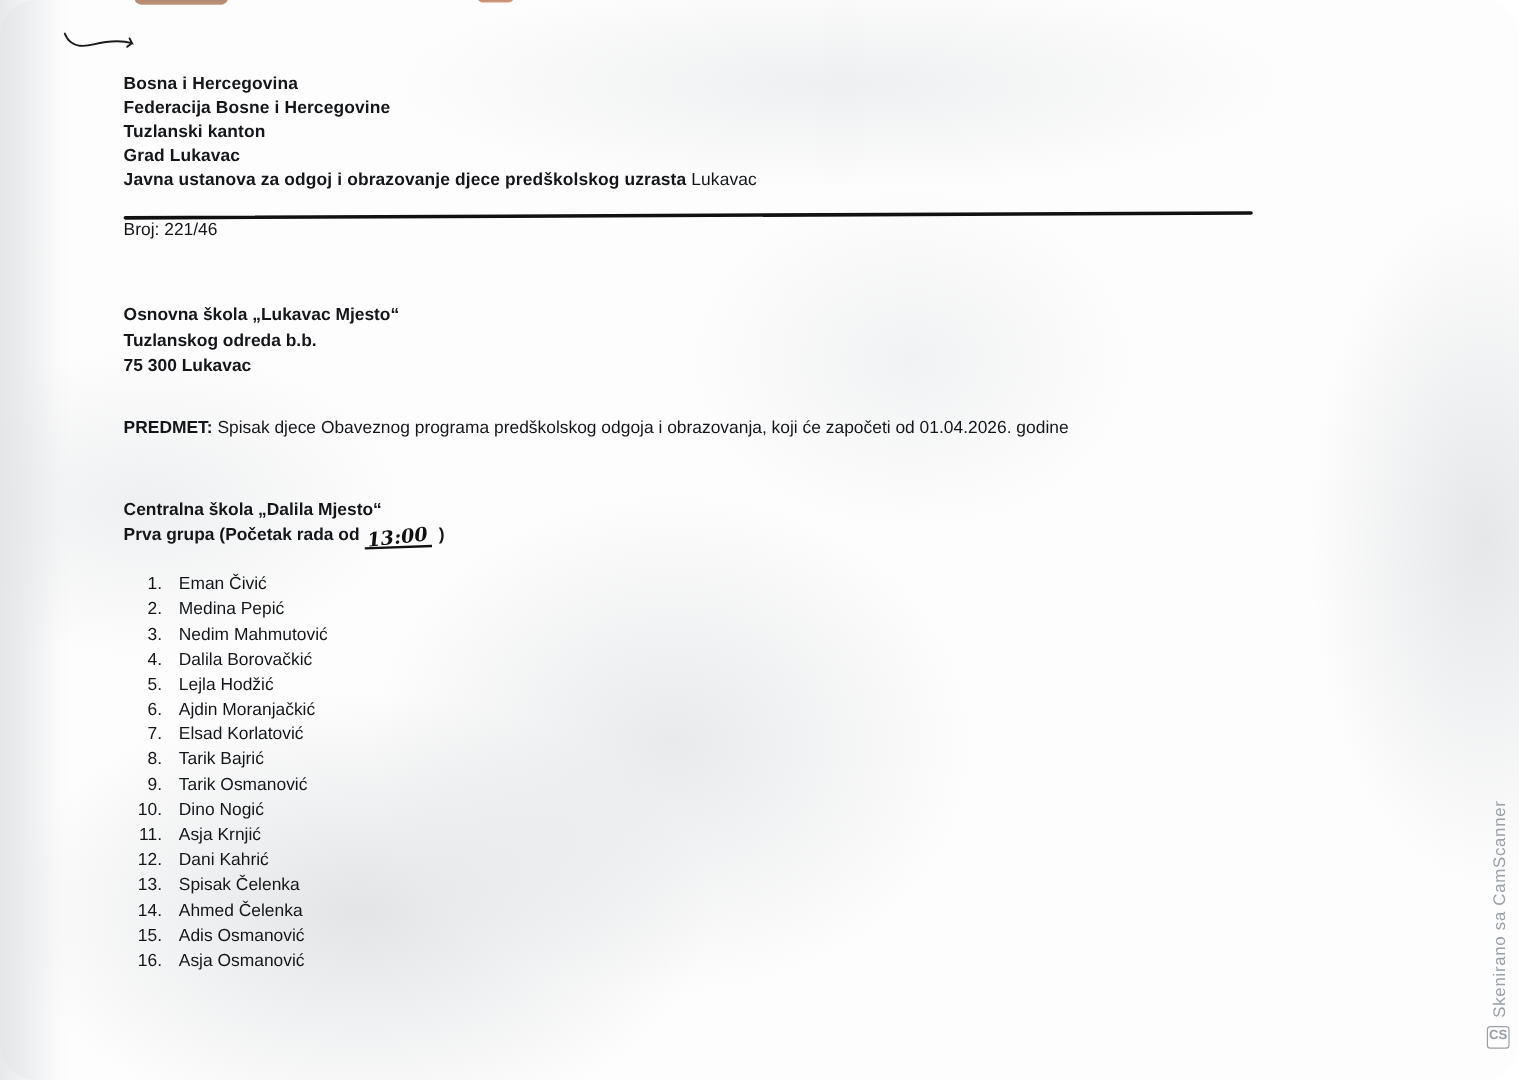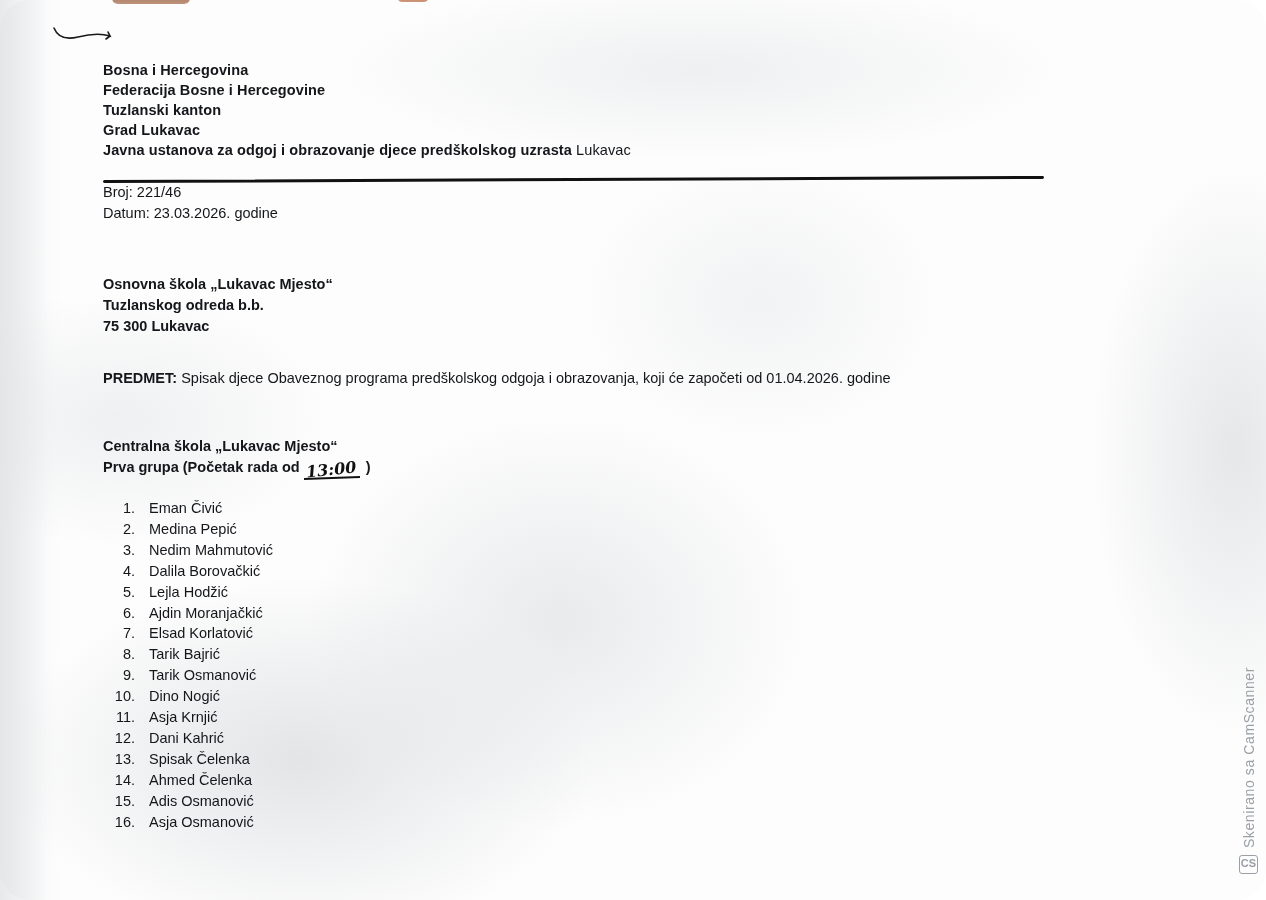--- a/index.html
+++ b/index.html
@@ -204,33 +204,32 @@
     <div>
       <div class="hdr-line">Bosna i Hercegovina</div>
       <div class="hdr-line">Federacija Bosne i Hercegovine</div>
       <div class="hdr-line">Tuzlanski kanton</div>
       <div class="hdr-line">Grad Lukavac</div>
       <div class="hdr-line last"><span>Javna ustanova za odgoj i obrazovanje djece predškolskog uzrasta </span><span class="tail">Lukavac</span></div>
     </div>
 
     <div class="meta">
       <div>Broj: 221/46</div>
-      <div>Datum: 23.03.2026. godine</div>
     </div>
 
     <div class="addr">
       <div>Osnovna škola „Lukavac Mjesto“</div>
       <div>Tuzlanskog odreda b.b.</div>
       <div>75 300 Lukavac</div>
     </div>
 
     <div class="subject"><span class="lbl">PREDMET:</span><span> Spisak djece Obaveznog programa predškolskog odgoja i obrazovanja, koji će započeti od 01.04.2026. godine</span></div>
 
     <div class="group-block">
-      <div>Centralna škola „Lukavac Mjesto“</div>
+      <div>Centralna škola „Dalila Mjesto“</div>
       <div><span>Prva grupa (Početak rada od </span><span class="time-slot"><span class="handwriting">13:00</span><span class="hw-underline"></span></span><span>)</span></div>
     </div>
 
     <ol class="names">
       <li>Eman Čivić</li>
       <li>Medina Pepić</li>
       <li>Nedim Mahmutović</li>
       <li>Dalila Borovačkić</li>
       <li>Lejla Hodžić</li>
       <li>Ajdin Moranjačkić</li>

